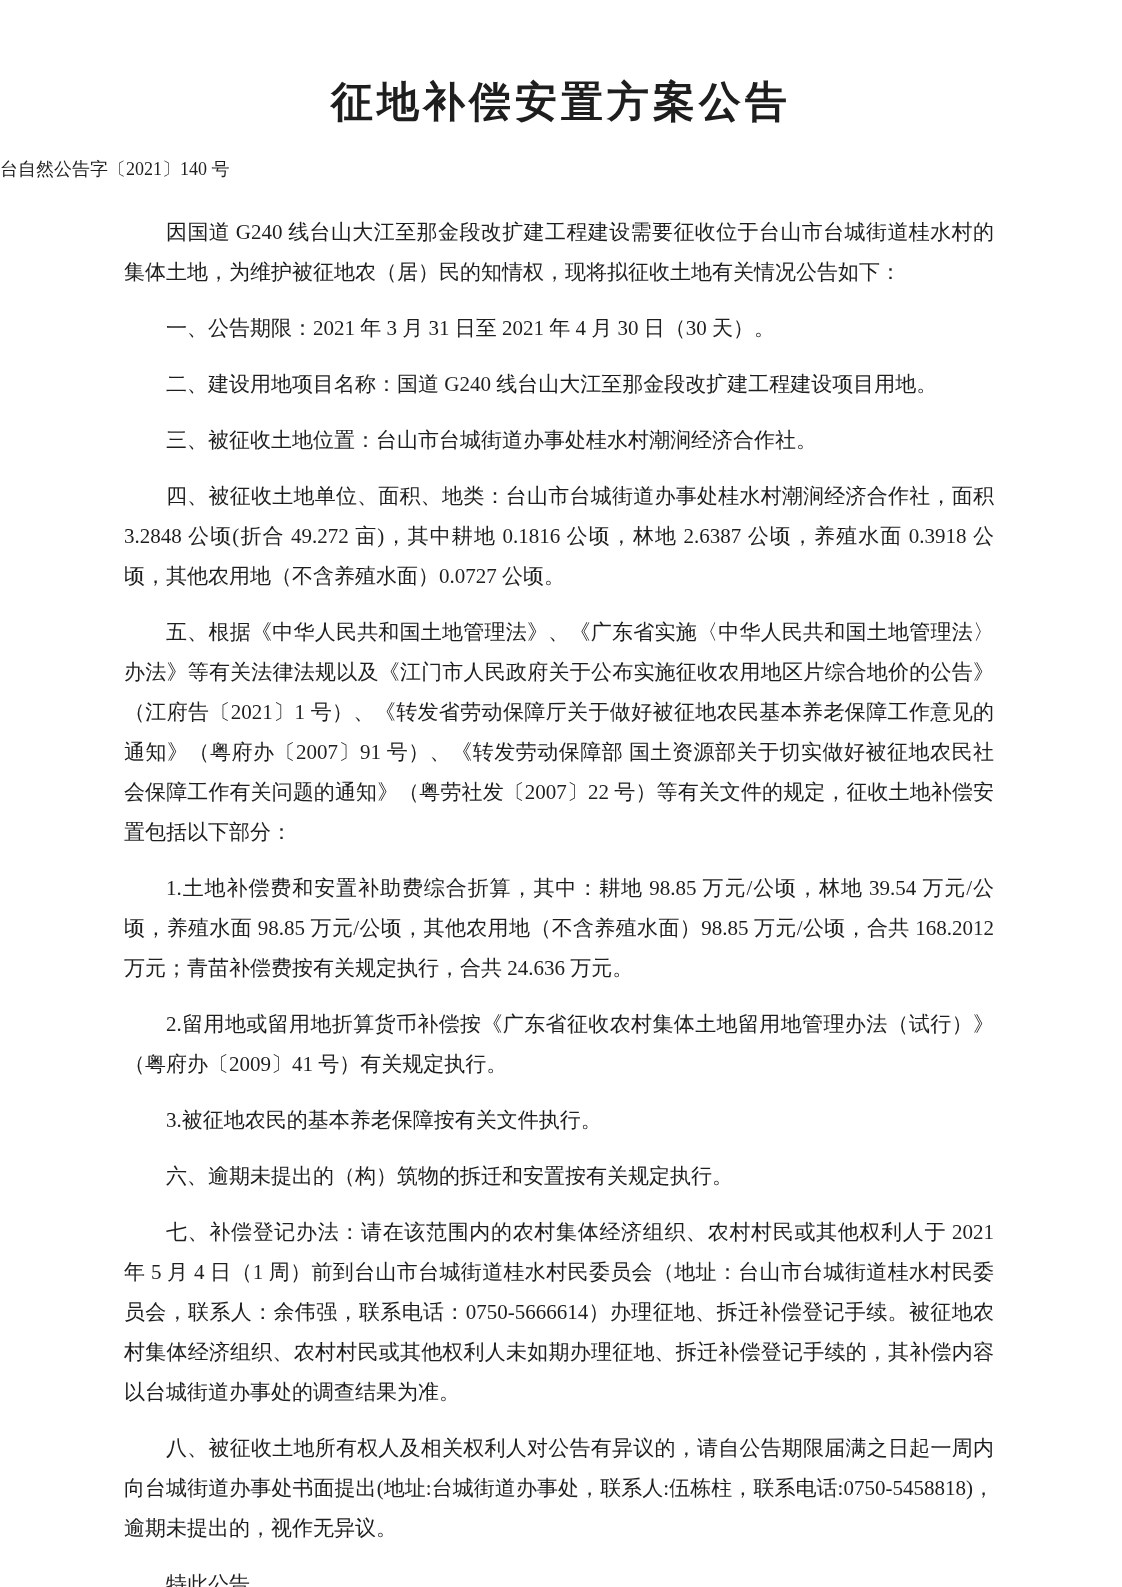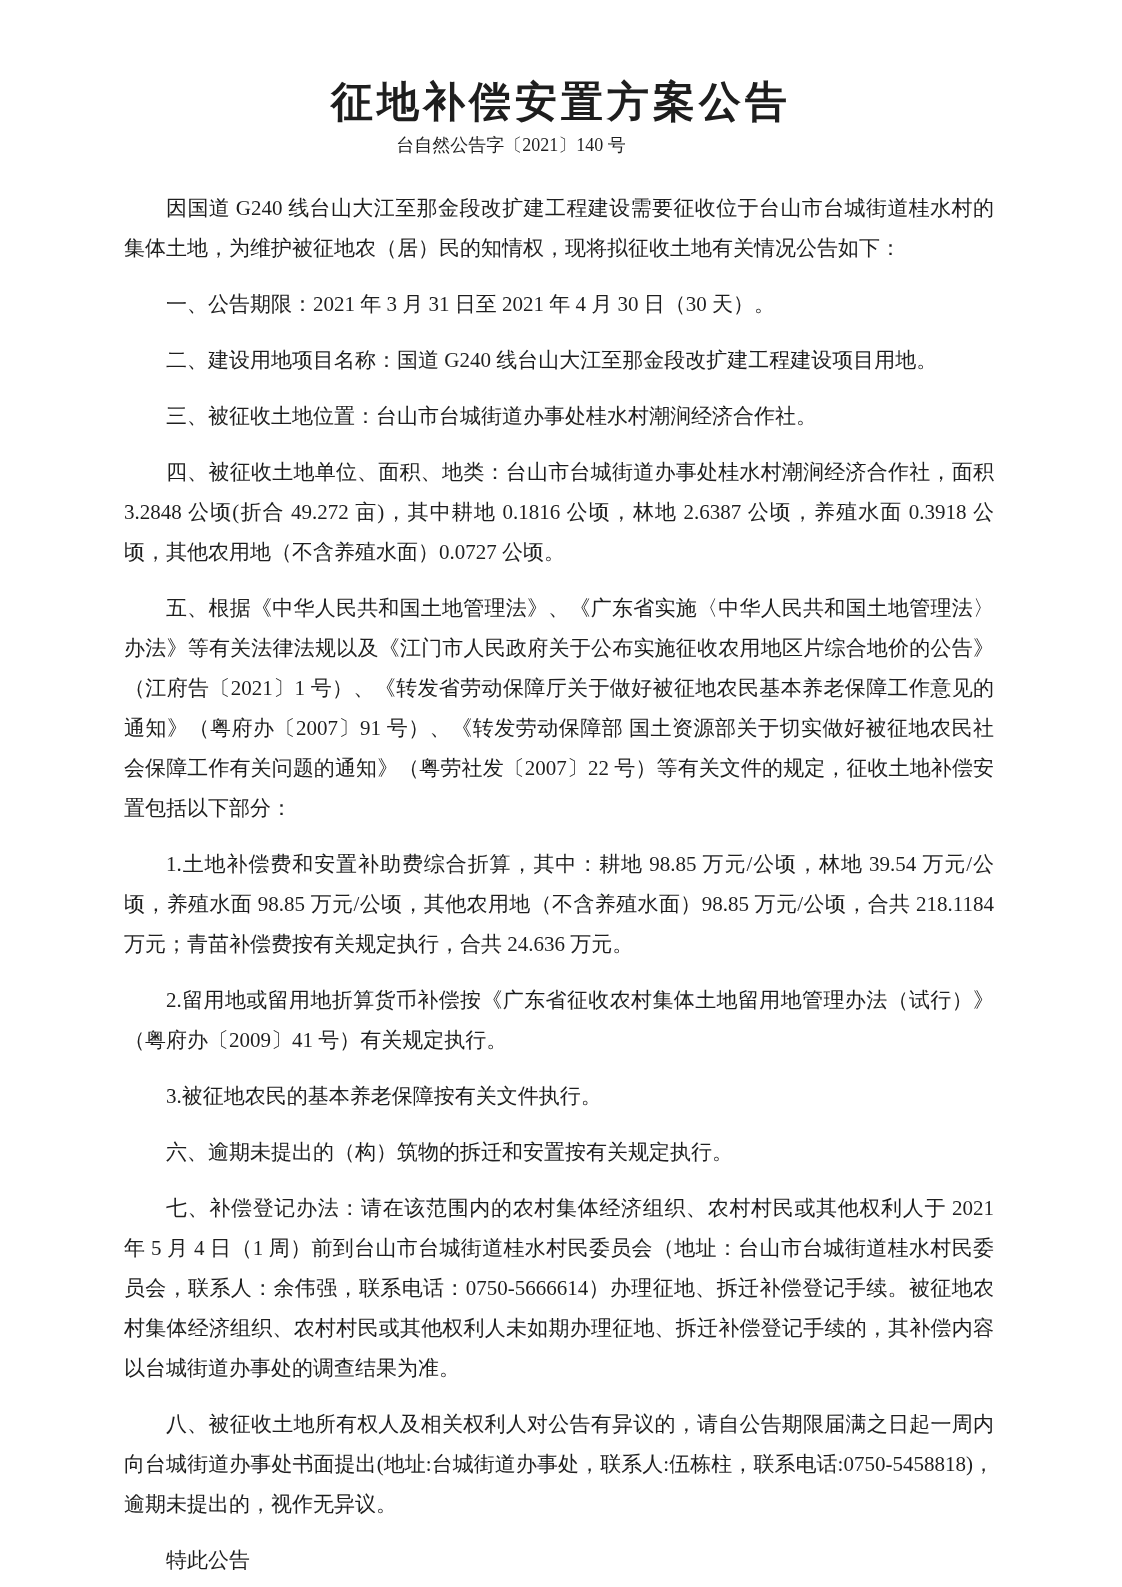--- a/index.html
+++ b/index.html
@@ -20,23 +20,23 @@
   .title {
     margin: 0;
     padding-top: 76px;
     text-align: center;
     font-size: 42px;
     line-height: 52px;
     font-weight: bold;
     letter-spacing: 4px;
   }
   .doc-number {
-    margin-top: 4px;
+    margin-top: 28px;
     padding-right: 100px;
-    text-align: center;
+    text-align: left;
     font-size: 18px;
     line-height: 26px;
   }
   .content {
     margin: 30px 112px 0 108px;
   }
   .para {
     margin: 16px;
     font-size: 21px;
     line-height: 40px;
@@ -68,21 +68,21 @@
 
   <div class="doc-number">台自然公告字〔2021〕140 号</div>
 
   <div class="content">
       <p class="para">因国道 G240 线台山大江至那金段改扩建工程建设需要征收位于台山市台城街道桂水村的集体土地，为维护被征地农（居）民的知情权，现将拟征收土地有关情况公告如下：</p>
       <p class="para">一、公告期限：2021 年 3 月 31 日至 2021 年 4 月 30 日（30 天）。</p>
       <p class="para">二、建设用地项目名称：国道 G240 线台山大江至那金段改扩建工程建设项目用地。</p>
       <p class="para">三、被征收土地位置：台山市台城街道办事处桂水村潮涧经济合作社。</p>
       <p class="para">四、被征收土地单位、面积、地类：台山市台城街道办事处桂水村潮涧经济合作社，面积 3.2848 公顷(折合 49.272 亩)，其中耕地 0.1816 公顷，林地 2.6387 公顷，养殖水面 0.3918 公顷，其他农用地（不含养殖水面）0.0727 公顷。</p>
       <p class="para">五、根据《中华人民共和国土地管理法》、《广东省实施〈中华人民共和国土地管理法〉办法》等有关法律法规以及《江门市人民政府关于公布实施征收农用地区片综合地价的公告》（江府告〔2021〕1 号）、《转发省劳动保障厅关于做好被征地农民基本养老保障工作意见的通知》（粤府办〔2007〕91 号）、《转发劳动保障部 国土资源部关于切实做好被征地农民社会保障工作有关问题的通知》（粤劳社发〔2007〕22 号）等有关文件的规定，征收土地补偿安置包括以下部分：</p>
-      <p class="para">1.土地补偿费和安置补助费综合折算，其中：耕地 98.85 万元/公顷，林地 39.54 万元/公顷，养殖水面 98.85 万元/公顷，其他农用地（不含养殖水面）98.85 万元/公顷，合共 218.1184 万元；青苗补偿费按有关规定执行，合共 24.636 万元。</p>
+      <p class="para">1.土地补偿费和安置补助费综合折算，其中：耕地 98.85 万元/公顷，林地 39.54 万元/公顷，养殖水面 98.85 万元/公顷，其他农用地（不含养殖水面）98.85 万元/公顷，合共 168.2012 万元；青苗补偿费按有关规定执行，合共 24.636 万元。</p>
       <p class="para">2.留用地或留用地折算货币补偿按《广东省征收农村集体土地留用地管理办法（试行）》（粤府办〔2009〕41 号）有关规定执行。</p>
       <p class="para">3.被征地农民的基本养老保障按有关文件执行。</p>
       <p class="para">六、逾期未提出的（构）筑物的拆迁和安置按有关规定执行。</p>
       <p class="para">七、补偿登记办法：请在该范围内的农村集体经济组织、农村村民或其他权利人于 2021 年 5 月 4 日（1 周）前到台山市台城街道桂水村民委员会（地址：台山市台城街道桂水村民委员会，联系人：余伟强，联系电话：0750-5666614）办理征地、拆迁补偿登记手续。被征地农村集体经济组织、农村村民或其他权利人未如期办理征地、拆迁补偿登记手续的，其补偿内容以台城街道办事处的调查结果为准。</p>
       <p class="para">八、被征收土地所有权人及相关权利人对公告有异议的，请自公告期限届满之日起一周内向台城街道办事处书面提出(地址:台城街道办事处，联系人:伍栋柱，联系电话:0750-5458818)，逾期未提出的，视作无异议。</p>
       <p class="para">特此公告</p>
     </div>
 
   <div class="footer-units">
     <span>征地实施单位：台城街道办事处</span>

